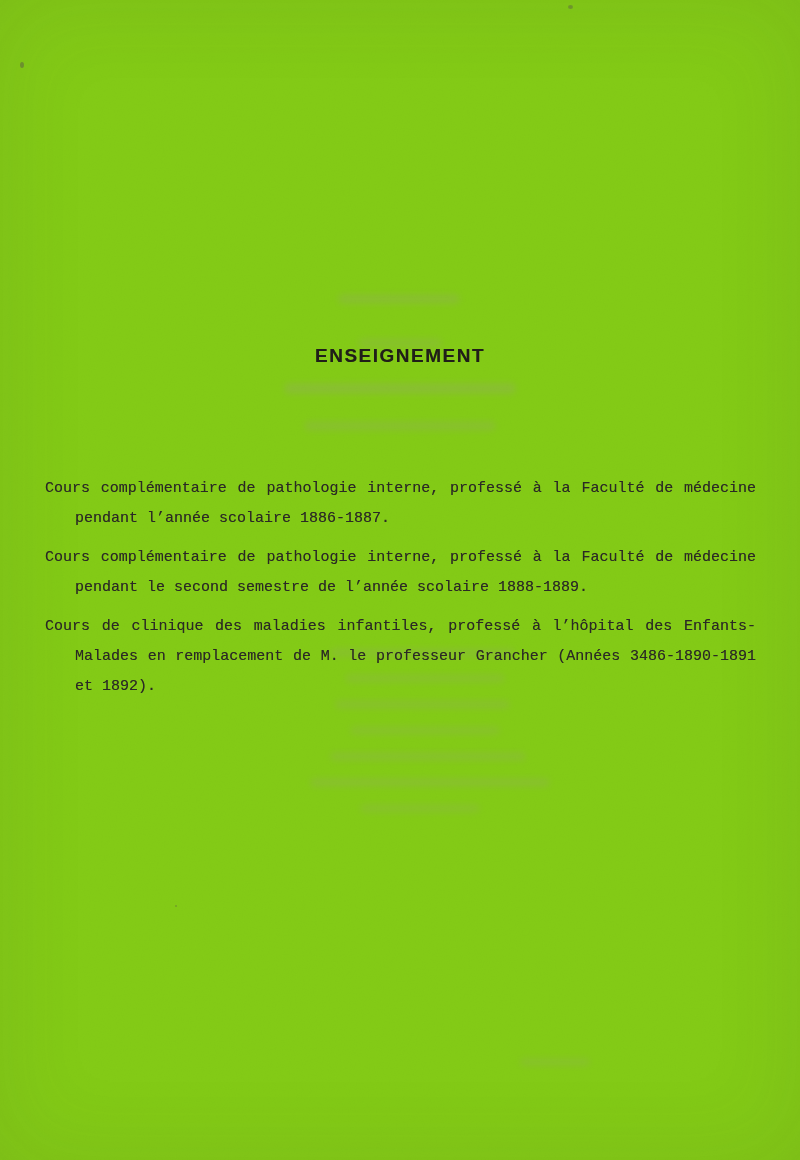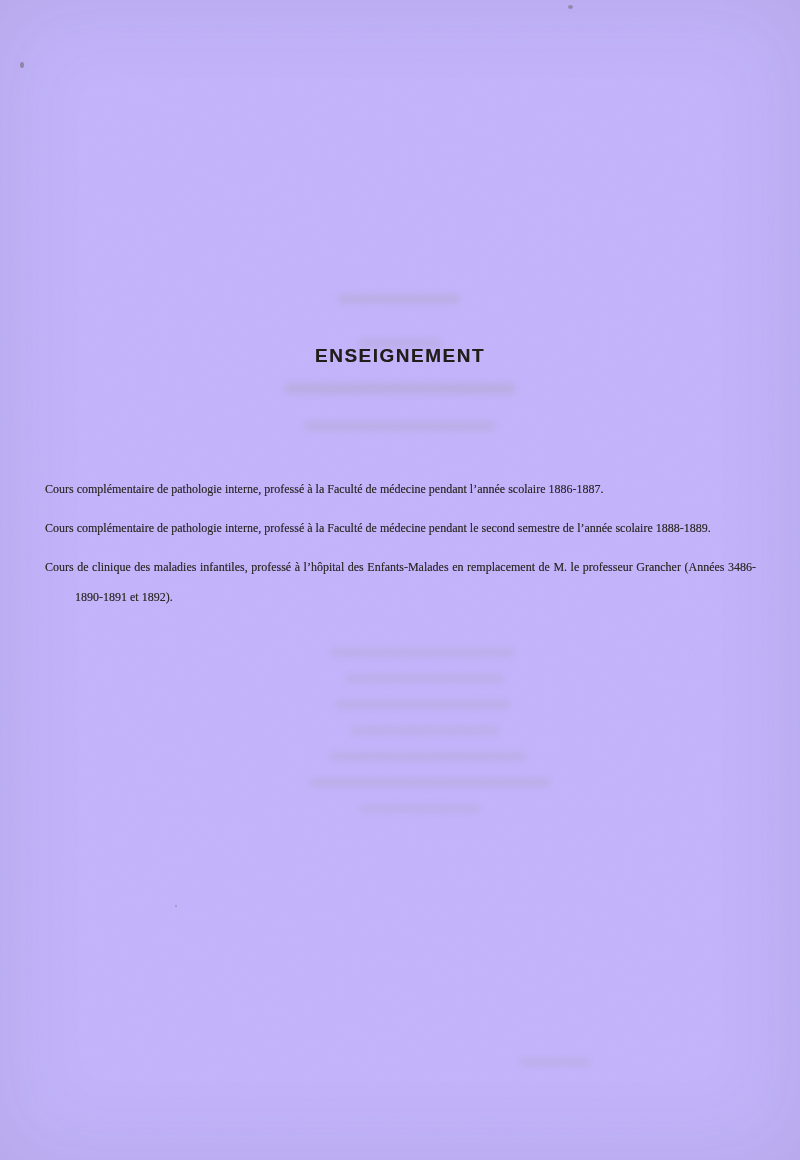--- a/index.html
+++ b/index.html
@@ -8,21 +8,21 @@
     background: #9a9894;
   }
   .page {
     position: relative;
     width: 800px;
     height: 1160px;
     margin: 0 auto;
     overflow: hidden;
     background:
       radial-gradient(ellipse 120% 90% at 50% 42%, #edecе8 0%, #e9e8e4 45%, #e3e2de 85%, #dddcd8 100%);
-    background-color: #c4b5fd;
+    background-color: #84cc16;
     box-shadow: inset 0 0 90px rgba(70, 64, 52, 0.10);
     font-family: "Liberation Serif", "DejaVu Serif", serif;
     color: #2b2925;
   }
 
   
   .heading {
     position: absolute;
     top: 345px;
     left: 0;
@@ -36,25 +36,26 @@
     color: #201e19;
     text-shadow: 0 0 0.5px rgba(32, 30, 25, 0.55);
   }
 
   
   .course-list {
     position: absolute;
     top: 474px;
     left: 45px;
     right: 44px;
-    font-size: 12px;
+    font-size: 15px;
     line-height: 30px;
     text-align: justify;
     color: #2b2925;
     text-shadow: 0 0 0.45px rgba(43, 41, 37, 0.5);
+    font-family: Liberation Mono, monospace;
   }
   .entry {
     margin: 0 0 9px 30px;
     text-indent: -30px;
   }
 
   
   .smudge {
     position: absolute;
     background: #9d9a8f;

